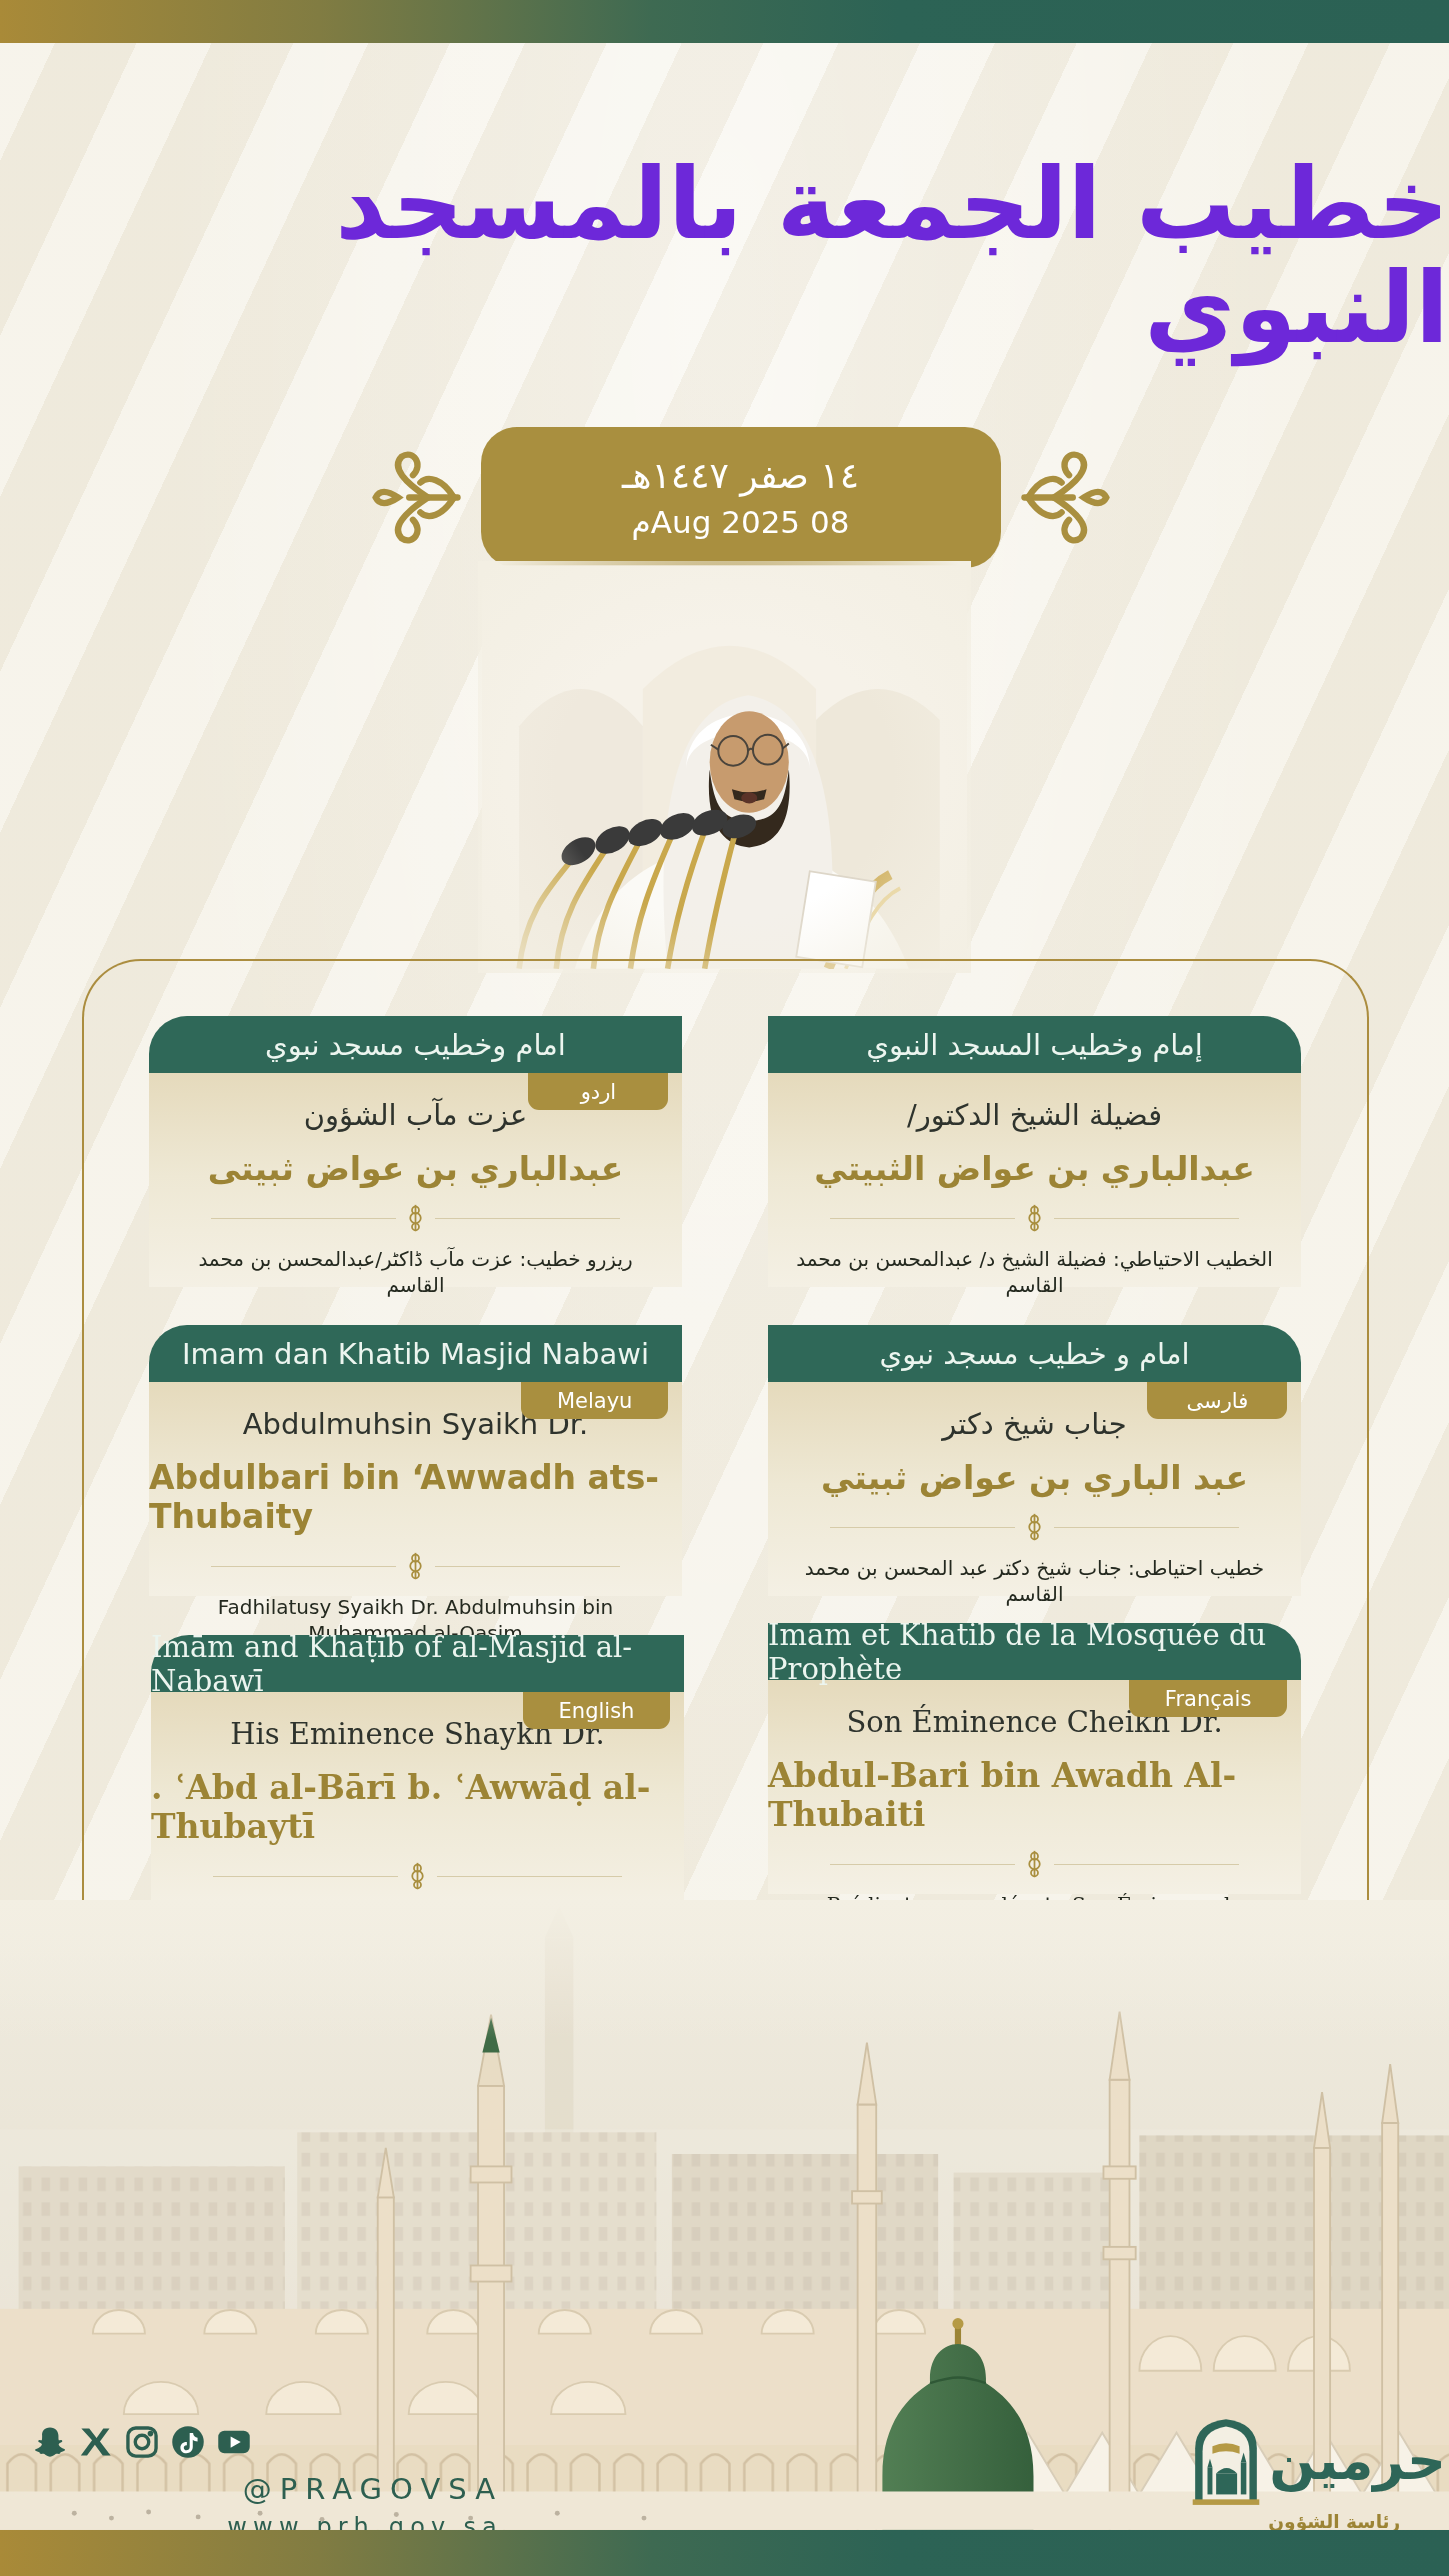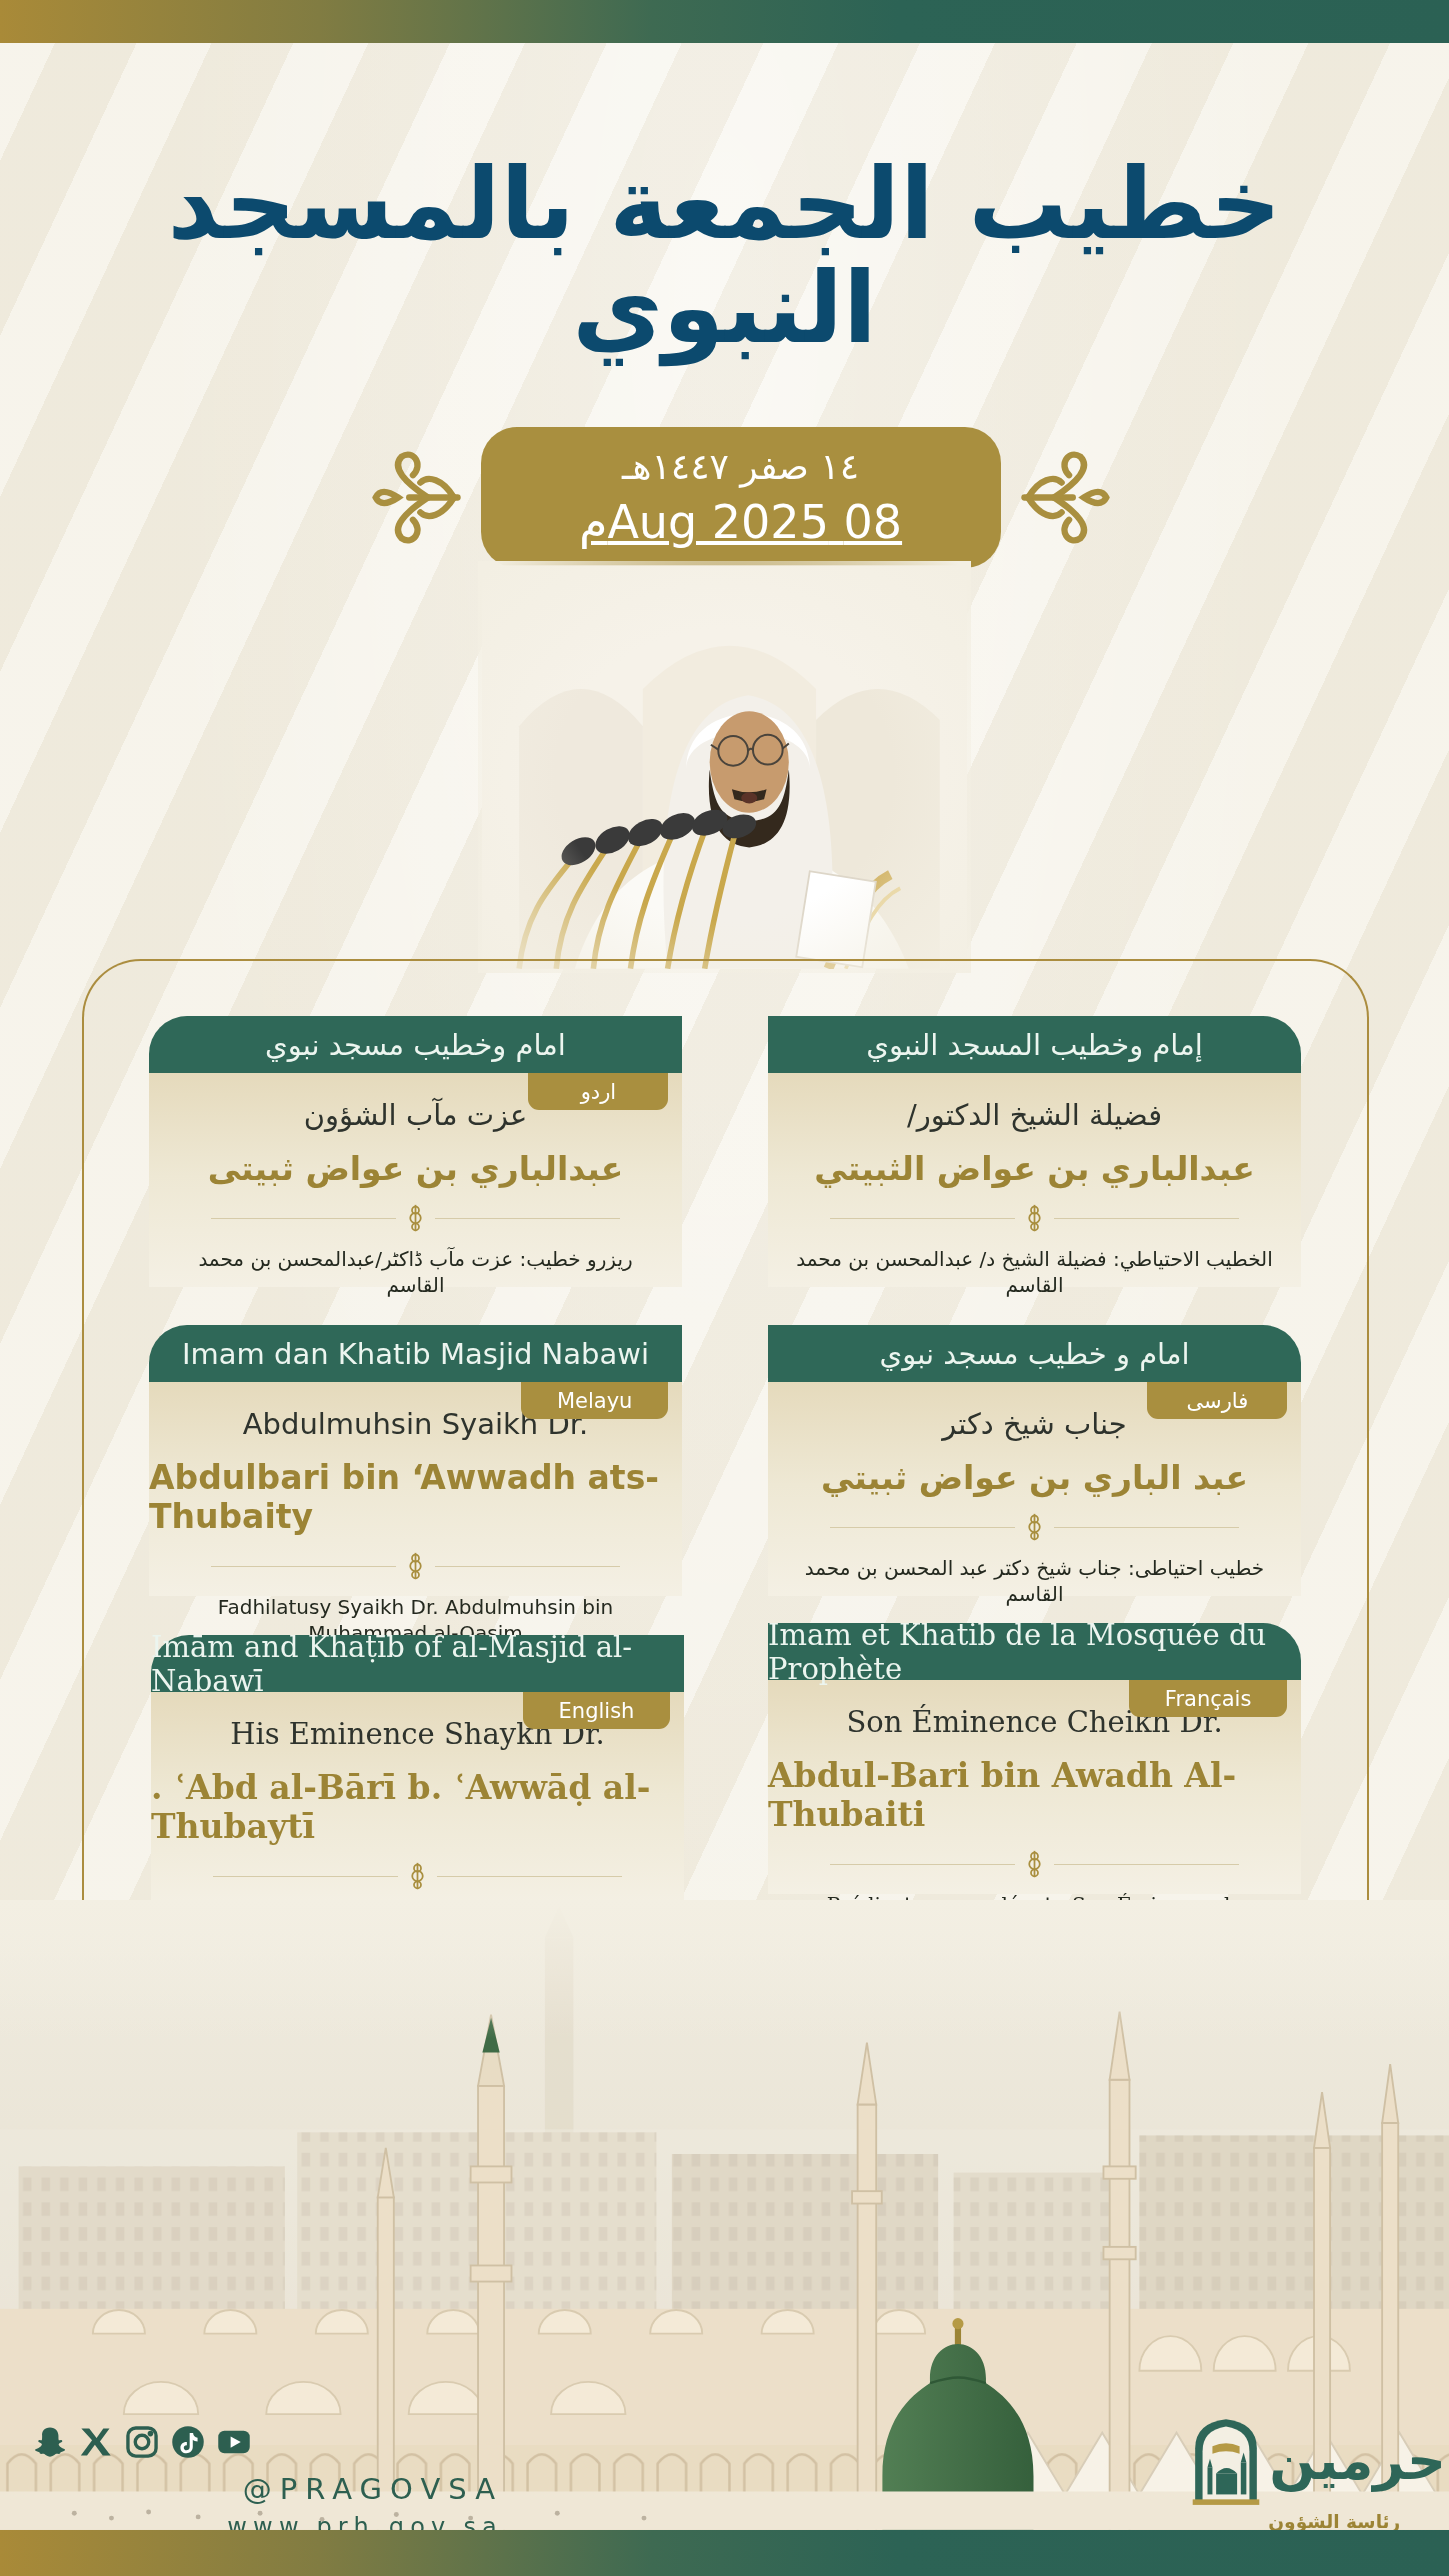--- a/index.html
+++ b/index.html
@@ -8,27 +8,27 @@
   .poster::before{content:"";position:absolute;inset:0;
     background:
       repeating-linear-gradient(115deg, rgba(255,255,255,.30) 0 68px, rgba(224,216,196,.22) 68px 142px),
       radial-gradient(ellipse at 50% 12%, rgba(255,255,255,.45) 0%, rgba(255,255,255,0) 55%);
     pointer-events:none;}
   
   .strip{position:absolute;left:0;width:1449px;background:linear-gradient(90deg,#a98a38 0%,#817c42 22%,#3e6a52 45%,#2c6355 62%,#2b6154 100%);}
   .strip.top{top:0;height:43px;}
   .strip.bottom{top:2530px;height:46px;}
   
-  .title{position:absolute;top:152px;left:0;width:100%;text-align:center;direction:rtl;
-    color:#0c4a6e;font-size:99px;font-weight:bold;line-height:1.05;letter-spacing:1.2px;}
+  .title{position:absolute;top:152px;left:0;width:100%;text-align:right;direction:rtl;
+    color:#6d28d9;font-size:99px;font-weight:bold;line-height:1.05;letter-spacing:1.2px;}
   
   .date-wrap{position:absolute;top:427px;left:16px;width:100%;display:flex;align-items:center;justify-content:center;gap:16px;}
   .date-badge{width:520px;height:141px;background:#a98f3f;border-radius:36px;display:flex;flex-direction:column;align-items:center;justify-content:center;gap:8.7px;}
   .date-hijri{color:#fff;font-size:36px;direction:rtl;}
-  .date-greg{color:#fff;font-size:46px;direction:rtl;text-decoration:underline;}
+  .date-greg{color:#fff;font-size:31px;direction:rtl;}
   .flourish{width:93px;height:105px;flex:0 0 auto;}
   
   .photo{position:absolute;top:565px;left:482px;width:485px;height:404px;}
   .photo .fade{position:absolute;inset:-3.7px;background:radial-gradient(ellipse at 50% 52%, rgba(243,239,227,0) 48%, rgba(243,239,227,.55) 72%, #f3efe3 97%);}
   
   .frame{position:absolute;left:82px;top:959px;width:1283px;height:941px;border:2.5px solid #ab8d3f;border-bottom:none;border-radius:59px 59px 0 0;}
   
   .panel{position:absolute;width:533px;}
   .panel .hdr{height:57px;background:#2f6858;color:#ecf5ef;display:flex;align-items:center;justify-content:center;font-size:29px;}
   .panel.leftcol .hdr{border-radius:38px 0 0 0;}

